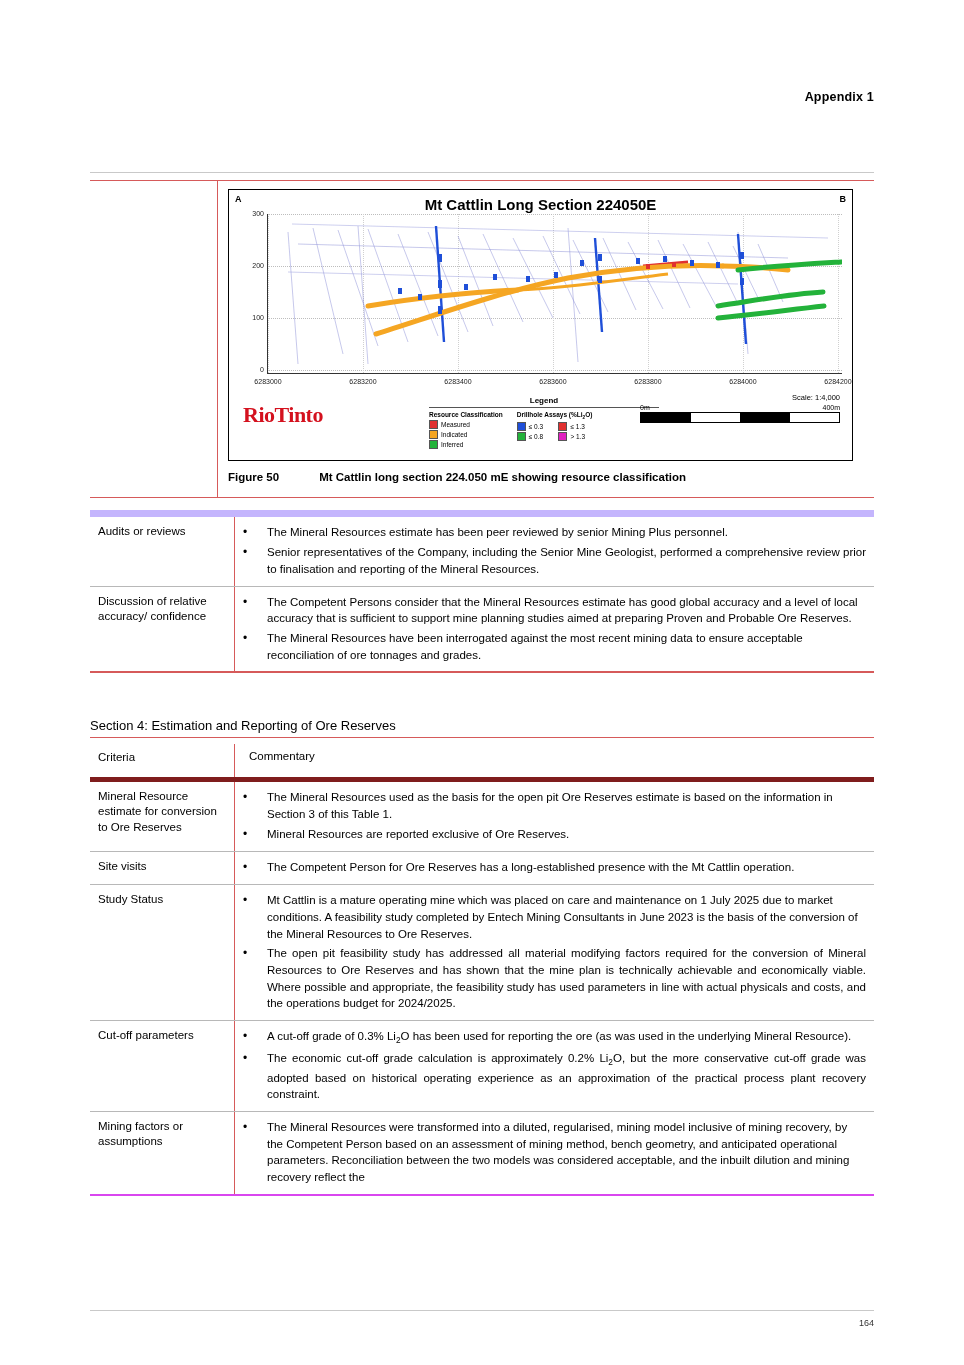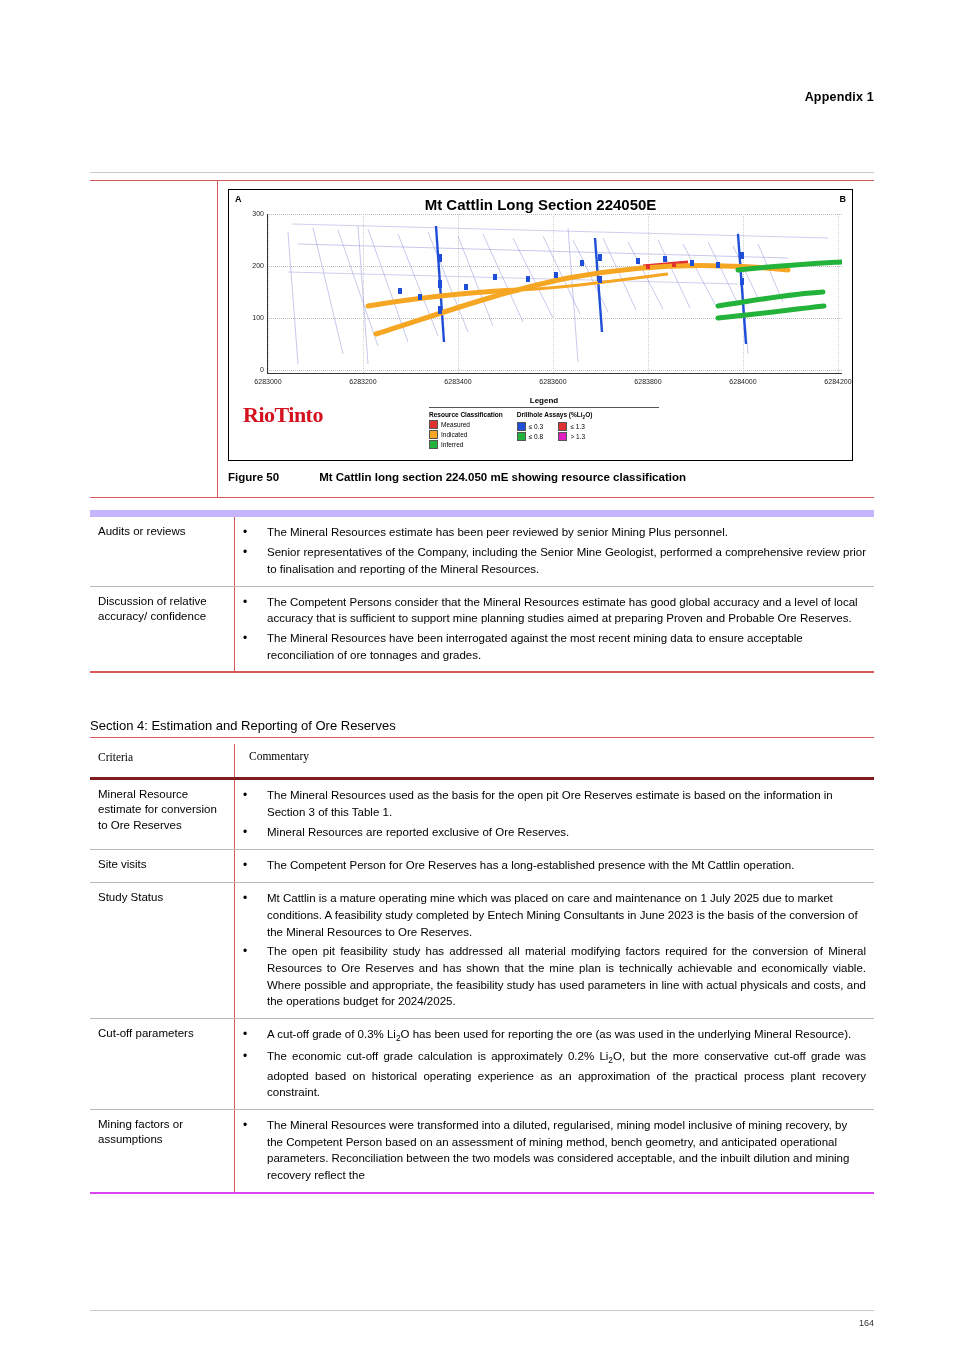--- a/index.html
+++ b/index.html
@@ -290,24 +290,23 @@
     color: #000000;
     font-size: 13px;
     padding-bottom: 4px;
     border-bottom: 1px solid #d65a5a;
     box-sizing: border-box;
   }
 
   .table2 { top: 744px; }
   .table2 td { border-bottom: 1px solid #b8b8b8; }
   .table2 tr.hdr td {
-    border-bottom: 3px solid #7f1d1d;
+    border-bottom: 5px solid #7f1d1d;
     padding-top: 6px;
     padding-bottom: 12px;
-    font-family: Liberation Serif, serif;
   }
   .table2 tr:last-child td { border-bottom: 2px solid #d946ef; }
 
   .footer-rule {
     position: absolute;
     left: 90px;
     right: 90px;
     top: 1310px;
     border-top: 1px solid #c9c9c9;
   }
@@ -487,20 +486,33 @@
                     <span class="swatch" style="background:#e020c0"></span>
                     <span>&gt; 1.3</span>
                   </div>
                 </div>
               </div>
             </div>
           </div>
 
           <div class="riotinto">RioTinto</div>
 
+          <div class="scale-wrap">
+            <div class="scale-text">Scale: 1:4,000</div>
+            <div class="scale-labels">
+              <span>0m</span>
+              <span>400m</span>
+            </div>
+            <div class="scale-bar">
+              <div class="sb-black"></div>
+                <div class="sb-white"></div>
+                <div class="sb-black"></div>
+                <div class="sb-white"></div>
+            </div>
+          </div>
         </div>
 
         <div class="figure-caption">
           <span>Figure 50</span>
           <span>Mt Cattlin long section 224.050 mE showing resource classification</span>
         </div>
       </div>
     </div>
   </div>
 

